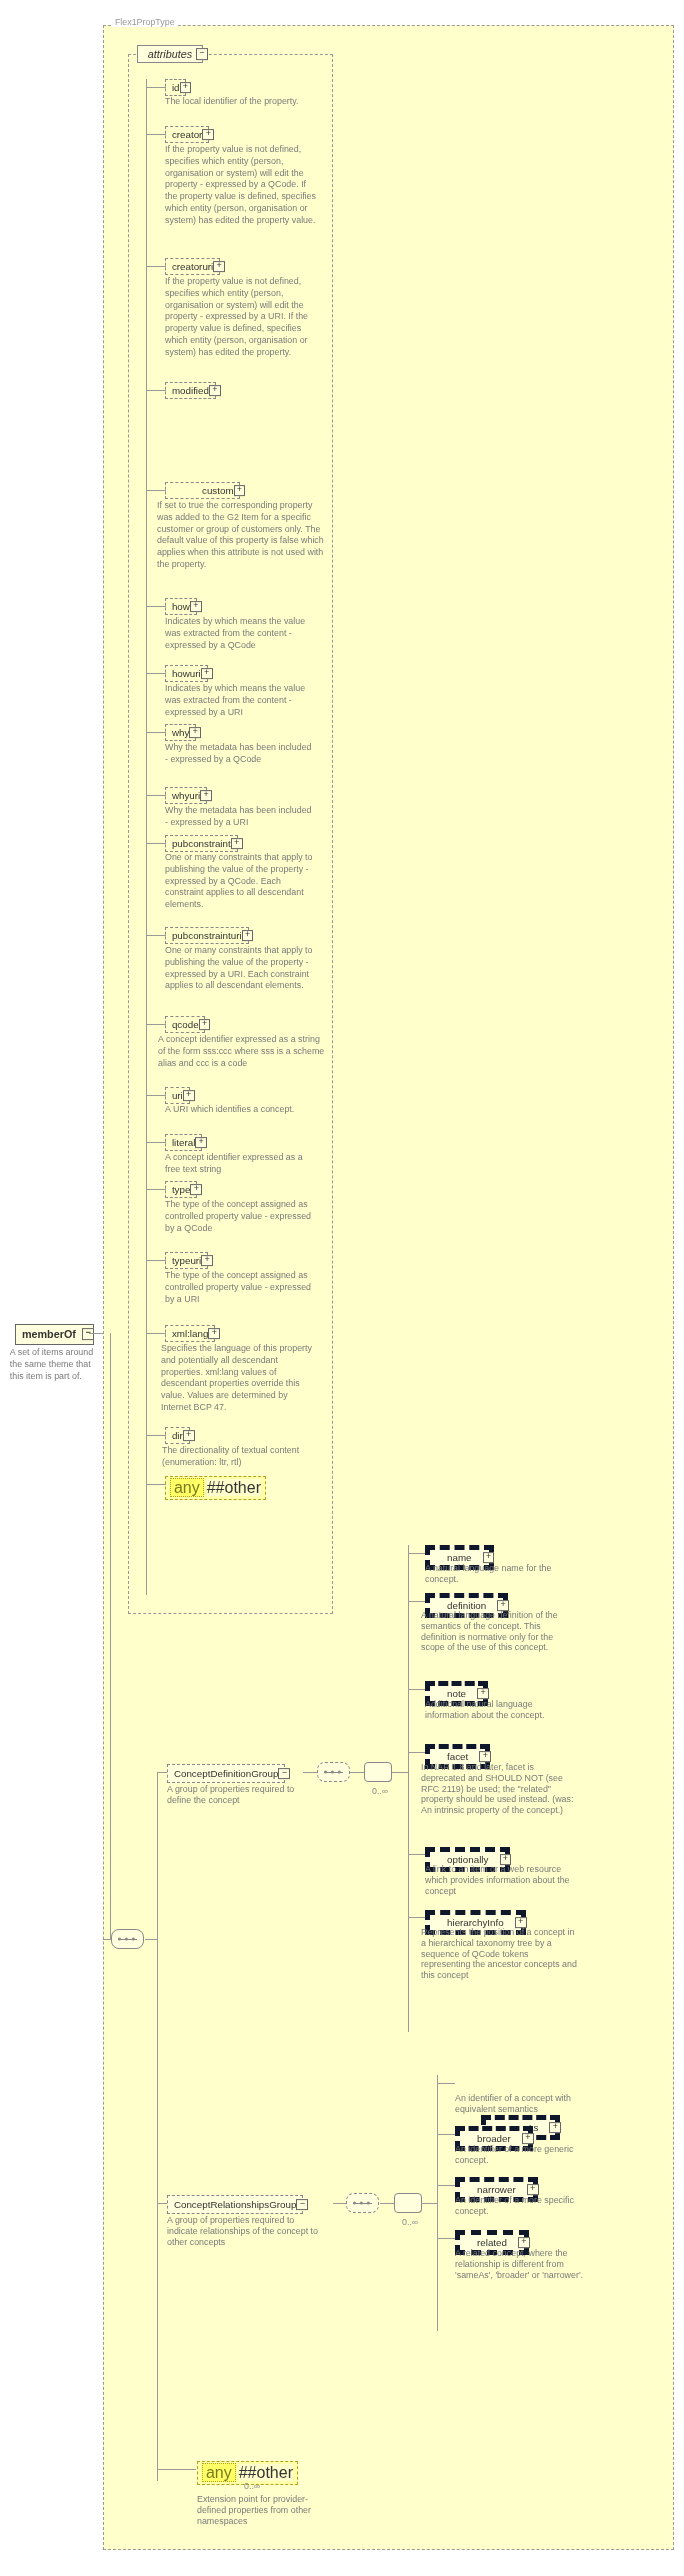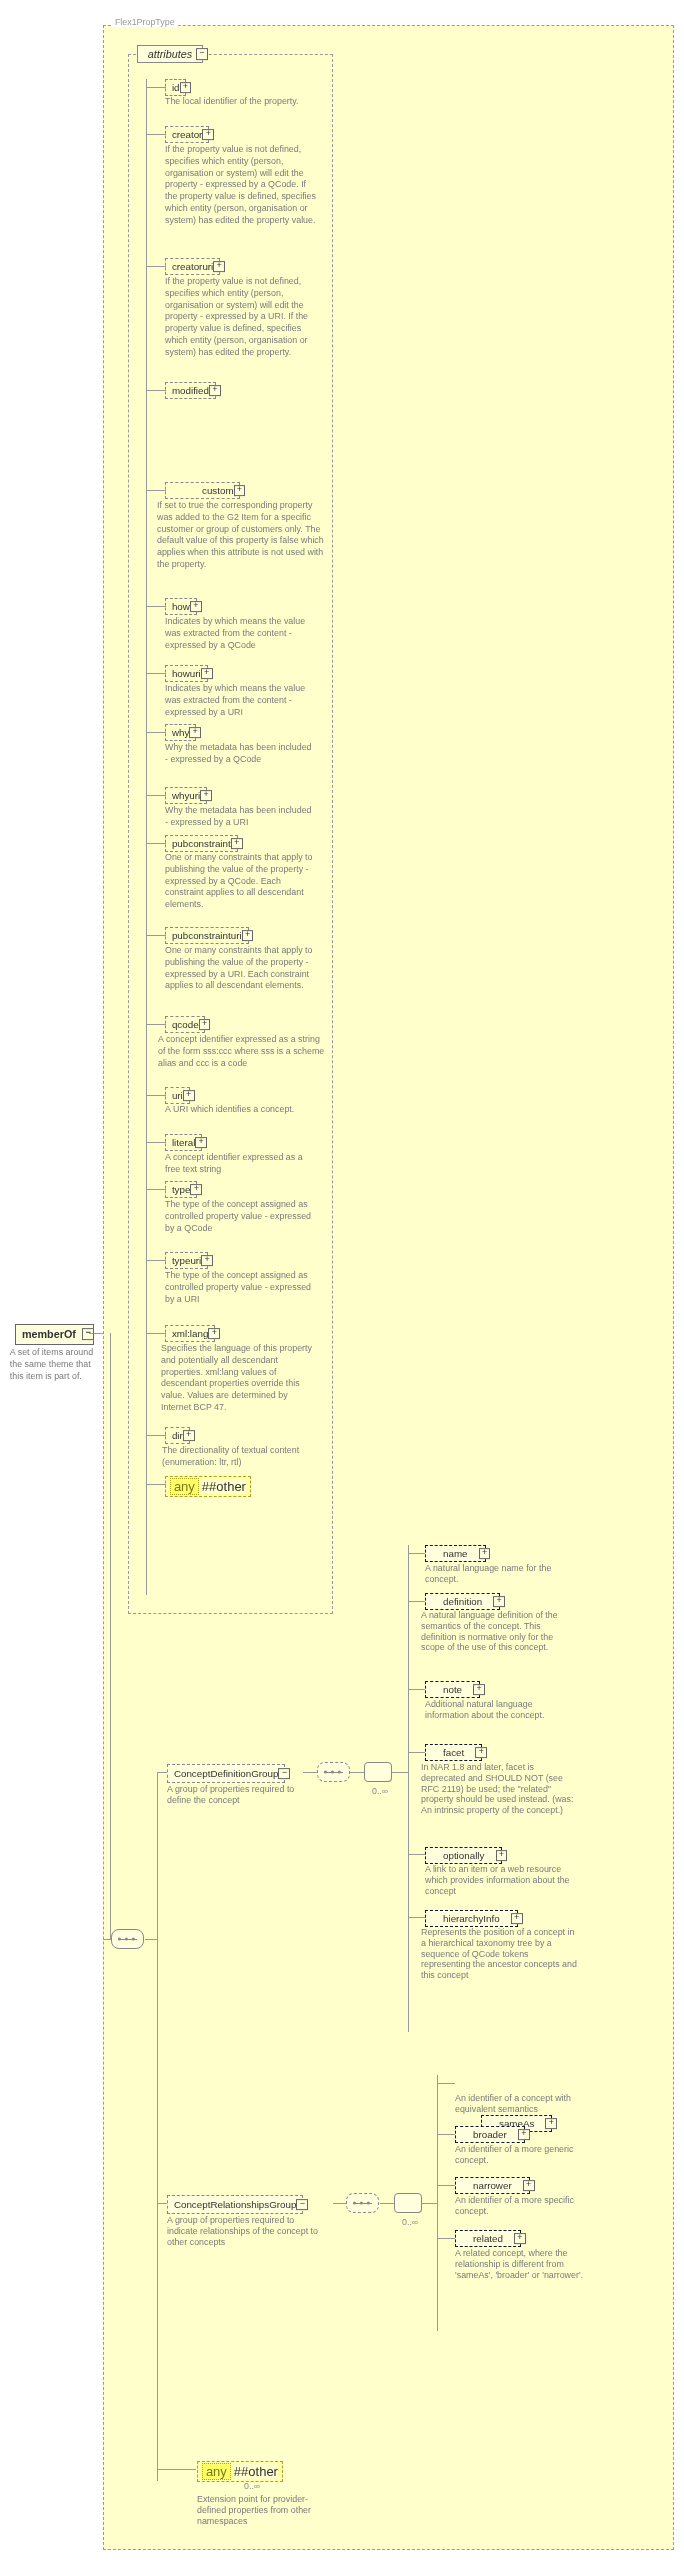--- a/index.html
+++ b/index.html
@@ -128,41 +128,41 @@
   .mult-stack .card.c2{left:5.9px;top:5.9px;}
   .occ-label{
     position:absolute;font-size:8.9px;color:#888;
   }
   .any-box{
     position:absolute;
     border:1px dashed #b0a020;
     background:#ffffaa;
     color:#333;
     padding:2px 3.9px;
-    font-size:13px;
+    font-size:16px;
     box-sizing:border-box;
   }
   .any-tag{
     background:#ffff66;border:1px dotted #b0a020;padding:0 3px;margin-right:3px;color:#7a7a22;
   }
   .any-ns{
     background:#ffffcc;border:0;color:#333;
   }
   .grp-box{
     position:absolute;
     border:1px dashed #888888;background:#ffffdd;
     color:#333;font-size:9.8px;padding:3px 5.9px;box-sizing:border-box;
   }
   .grp-box .plus {
     position:absolute; right:-5.9px; top:50%; transform:translateY(-50%);
     width:9.8px;height:9.8px;border:1px solid #666;background:#ffffdd;
     font-size:8.9px;line-height:7.9px;text-align:center;color:#333;
   }
   .child-el{
-    position:absolute;background:#ffffdd;border:1px solid #0f172a;color:#333;font-size:9.8px;
+    position:absolute;background:#ffffdd;border:5px solid #0f172a;color:#333;font-size:9.8px;
     padding:2px 17px;font-weight:bold;box-sizing:border-box;
   }
   .child-el.dashed{border-style:dashed; font-weight:normal;}
   .child-el .plus {
     position:absolute; right:-5.9px; top:50%; transform:translateY(-50%);
     width:9.8px;height:9.8px;border:1px solid #666;background:#ffffdd;
     font-size:8.9px;line-height:7.9px;text-align:center;color:#333;
   }
   .child-doc{position:absolute;color:#7a7a7a;font-size:8.9px;line-height:10.8px;}
 </style>

